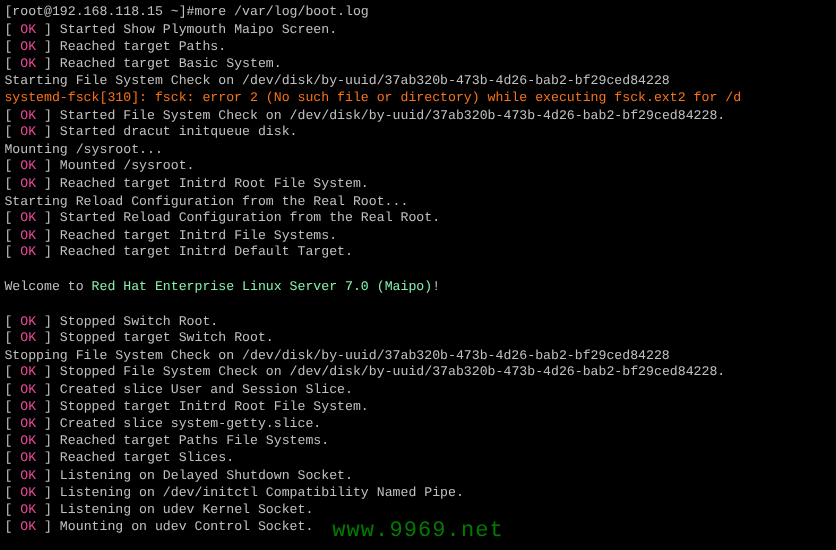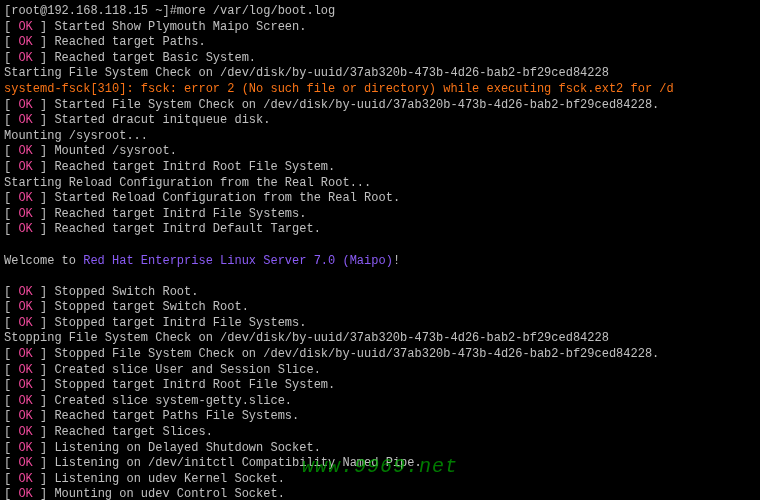--- a/index.html
+++ b/index.html
@@ -11,33 +11,32 @@
       line-height: 1.3;
       padding: 4px;
       width: 760px;
       height: 500px;
       overflow: hidden;
       white-space: nowrap;
       position: relative;
     }
     .line { display: block; }
     .ok { color: #ec4899; }
-    .welcome-link { color: #8b5cf6; }
+    .welcome-link { color: #86efac; }
     .err { color: #f97316; }
     .watermark {
       position: absolute;
-      bottom: 20px;
+      bottom: 4px;
       left: 50%;
       transform: translateX(-50%);
       color: #00b000;
       font-size: 20px;
       opacity: 0.7;
       pointer-events: none;
       letter-spacing: 1px;
-      font-style: italic;
     }
   </style>
 </head>
 <body>
 
 <div>
 <span class="line">[root@192.168.118.15 ~]#more /var/log/boot.log</span>
 <span class="line">[  <span class="ok">OK</span>  ] <span>Started Show Plymouth Maipo Screen.</span></span>
 <span class="line">[  <span class="ok">OK</span>  ] <span>Reached target Paths.</span></span>
 <span class="line">[  <span class="ok">OK</span>  ] <span>Reached target Basic System.</span></span>
@@ -50,21 +49,20 @@
 <span class="line">[  <span class="ok">OK</span>  ] <span>Reached target Initrd Root File System.</span></span>
 <span class="line">         <span>Starting Reload Configuration from the Real Root...</span></span>
 <span class="line">[  <span class="ok">OK</span>  ] <span>Started Reload Configuration from the Real Root.</span></span>
 <span class="line">[  <span class="ok">OK</span>  ] <span>Reached target Initrd File Systems.</span></span>
 <span class="line">[  <span class="ok">OK</span>  ] <span>Reached target Initrd Default Target.</span></span>
 <span class="line">&nbsp;</span>
 <span class="line"><span>Welcome to </span><span class="welcome-link">Red Hat Enterprise Linux Server 7.0 (Maipo)</span><span>!</span></span>
 <span class="line">&nbsp;</span>
 <span class="line">[  <span class="ok">OK</span>  ] <span>Stopped Switch Root.</span></span>
 <span class="line">[  <span class="ok">OK</span>  ] <span>Stopped target Switch Root.</span></span>
-<span class="line">[  <span class="ok">OK</span>  ] <span>Stopped target Initrd File Systems.</span></span>
 <span class="line">         <span>Stopping File System Check on /dev/disk/by-uuid/37ab320b-473b-4d26-bab2-bf29ced84228</span></span>
 <span class="line">[  <span class="ok">OK</span>  ] <span>Stopped File System Check on /dev/disk/by-uuid/37ab320b-473b-4d26-bab2-bf29ced84228.</span></span>
 <span class="line">[  <span class="ok">OK</span>  ] <span>Created slice User and Session Slice.</span></span>
 <span class="line">[  <span class="ok">OK</span>  ] <span>Stopped target Initrd Root File System.</span></span>
 <span class="line">[  <span class="ok">OK</span>  ] <span>Created slice system-getty.slice.</span></span>
 <span class="line">[  <span class="ok">OK</span>  ] <span>Reached target Paths File Systems.</span></span>
 <span class="line">[  <span class="ok">OK</span>  ] <span>Reached target Slices.</span></span>
 <span class="line">[  <span class="ok">OK</span>  ] <span>Listening on Delayed Shutdown Socket.</span></span>
 <span class="line">[  <span class="ok">OK</span>  ] <span>Listening on /dev/initctl Compatibility Named Pipe.</span></span>
 <span class="line">[  <span class="ok">OK</span>  ] <span>Listening on udev Kernel Socket.</span></span>

